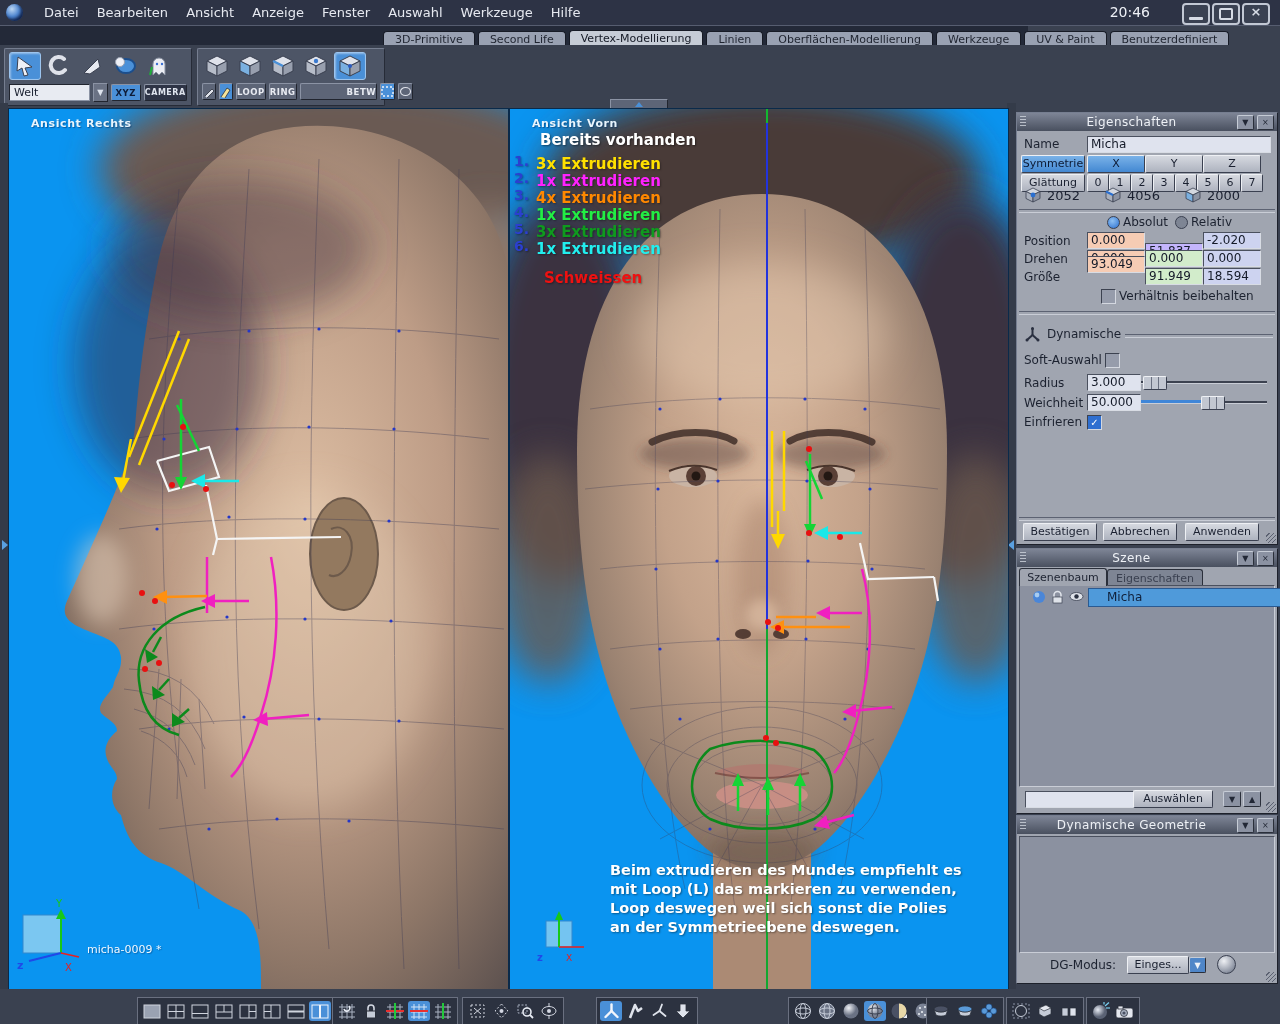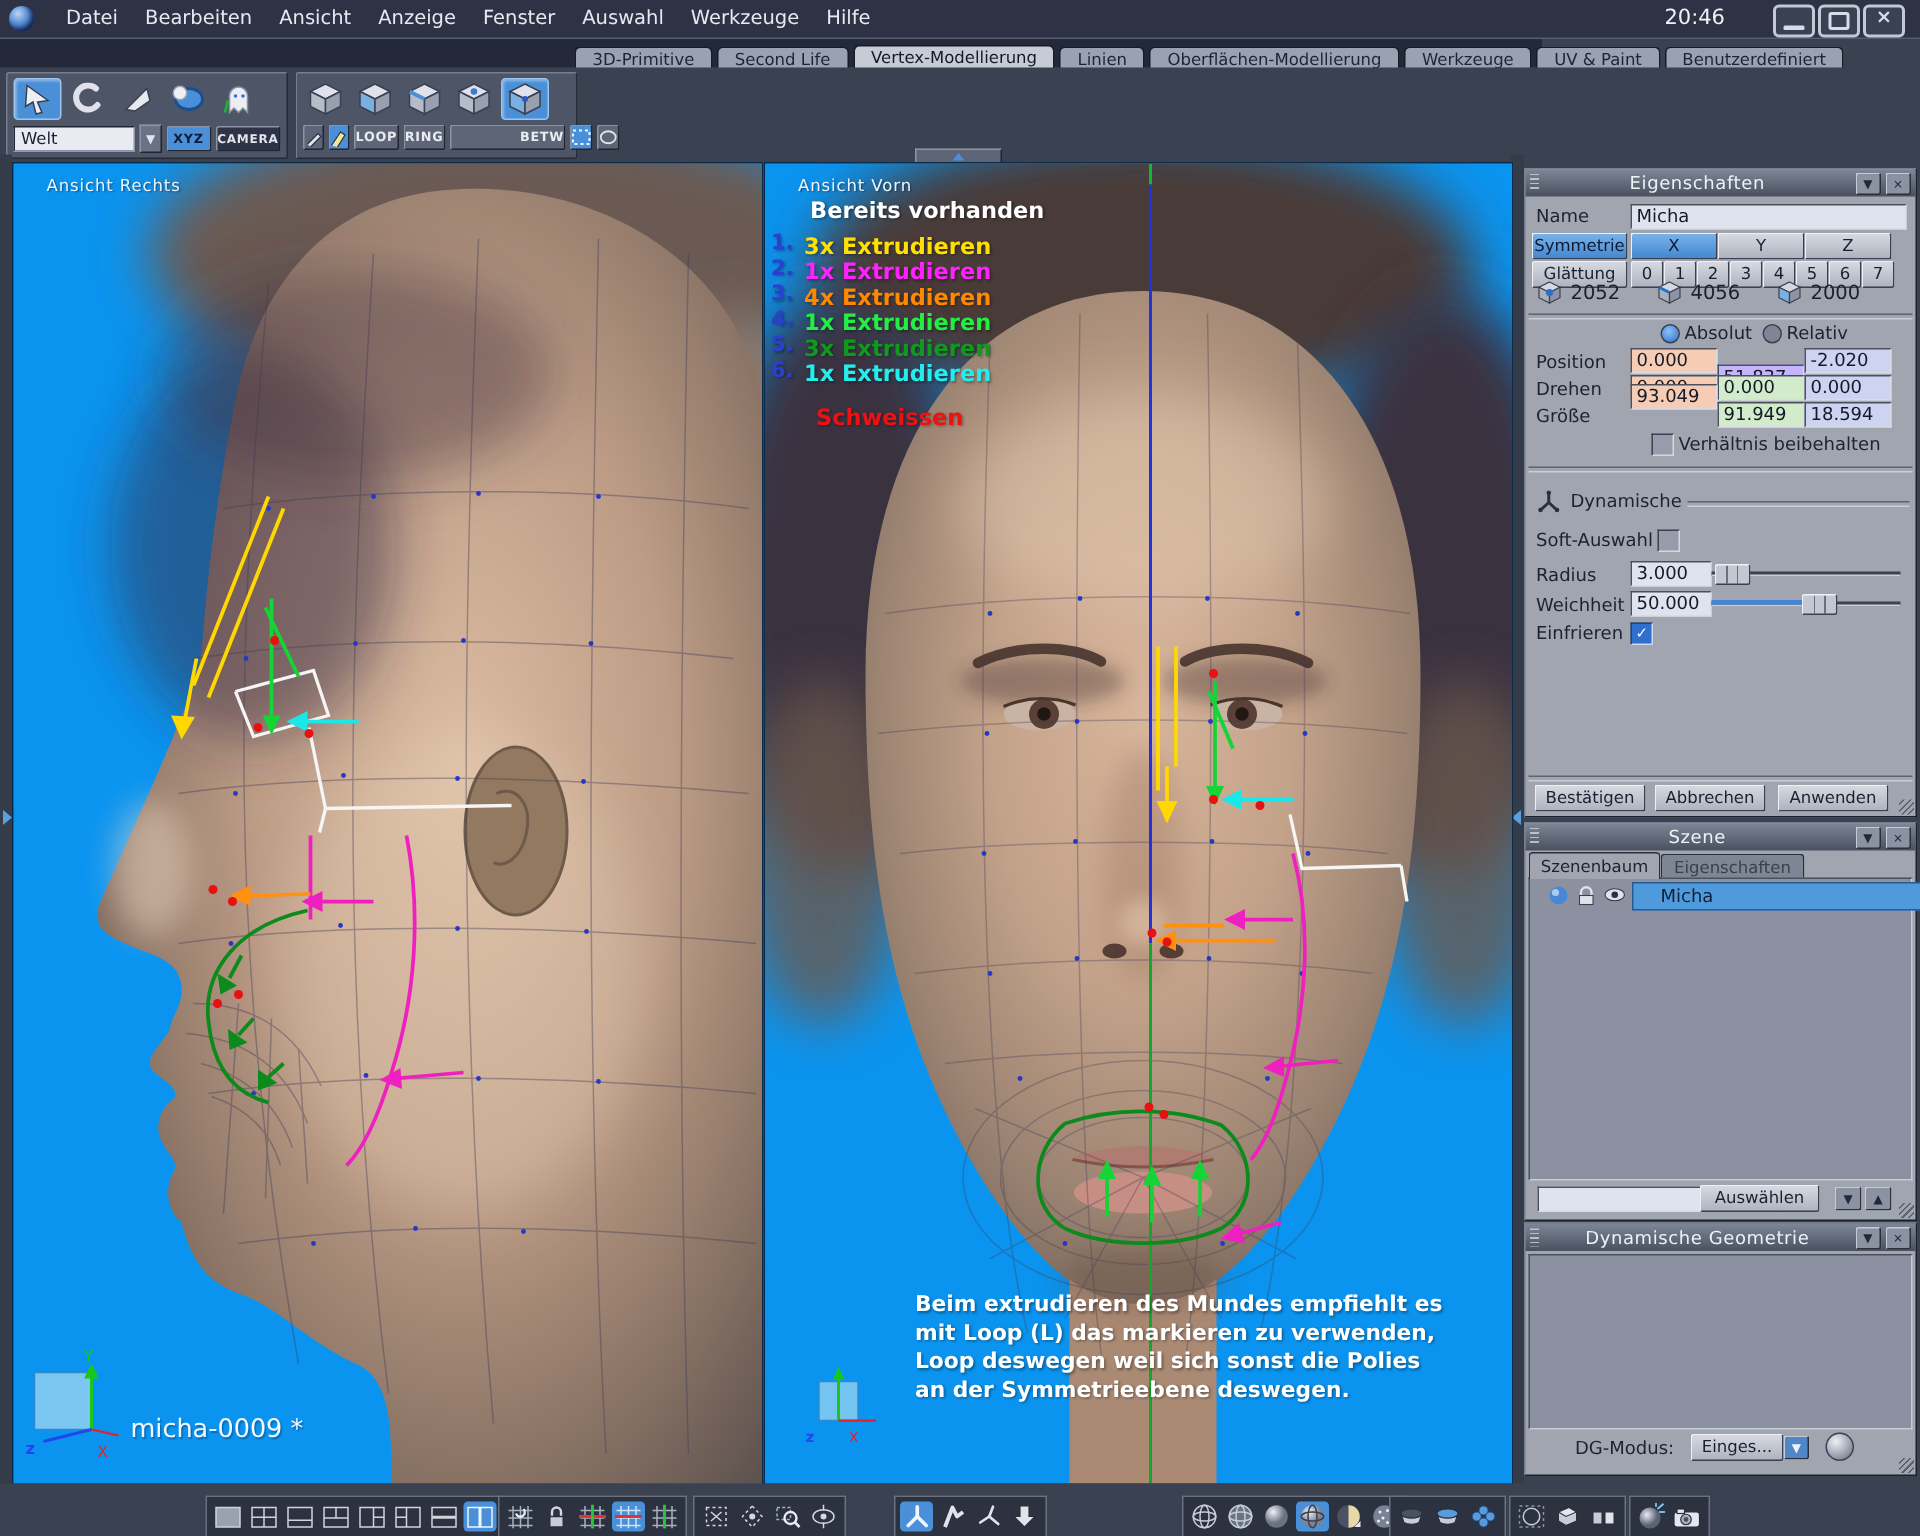--- a/index.html
+++ b/index.html
@@ -23,22 +23,22 @@
   .trow{display:flex;gap:3px;align-items:center;}
   .ticon{width:30px;height:26px;border-radius:3px;display:flex;align-items:center;justify-content:center;}
   .ticon.sel{background:#4a90d8;border:1px solid #9cc4ee;box-shadow:inset 1px 1px 2px rgba(255,255,255,.4);}
   .minibtn{height:15px;border:1px solid;border-color:#8b93a4 #21252f #21252f #8b93a4;background:#5d6577;color:#e8ebf2;font-size:8.5px;font-weight:bold;display:flex;align-items:center;justify-content:center;border-radius:2px;letter-spacing:.5px;}
   .minibtn.blue{background:#4a90d8;color:#0e1c38;}
   .minibtn.dark{background:#2e3446;color:#dfe4ee;}
   .welt{height:15px;background:#e8ebf2;border:1px solid;border-color:#21252f #8b93a4 #8b93a4 #21252f;color:#1a2030;font-size:11px;padding:0 4px;display:flex;align-items:center;width:82px;}
   .weltbtn{width:15px;height:17px;background:#6a7284;border:1px solid;border-color:#8b93a4 #21252f #21252f #8b93a4;display:flex;align-items:center;justify-content:center;color:#dfe4ee;font-size:8px;}
   
   .vp{position:absolute;top:108px;height:880px;background:#0a94f0;border:1px solid #0a2a4a;overflow:hidden;}
-  .vp-label{position:absolute;left:22px;top:8px;color:#e9f5fd;font-size:11px;font-weight:normal;letter-spacing:.6px;text-shadow:1px 1px 1px rgba(0,40,90,.5);z-index:5;}
-  .vp-status{position:absolute;color:#f2f8ff;font-size:17px;z-index:5;text-shadow:1px 1px 1px rgba(0,40,90,.4);}
+  .vp-label{position:absolute;left:22px;top:8px;color:#e9f5fd;font-size:11px;font-weight:bold;letter-spacing:.6px;text-shadow:1px 1px 1px rgba(0,40,90,.5);z-index:5;}
+  .vp-status{position:absolute;color:#f2f8ff;font-size:11px;z-index:5;text-shadow:1px 1px 1px rgba(0,40,90,.4);}
   .ol-title{position:absolute;left:30px;top:22px;color:#fff;font-size:15px;font-weight:bold;z-index:6;text-shadow:1px 1px 2px rgba(0,0,0,.45);}
   .ol-step{position:absolute;left:4px;z-index:6;font-weight:bold;font-size:15px;white-space:nowrap;text-shadow:1px 1px 2px rgba(0,0,0,.35);}
   .ol-step .num{display:inline-block;width:22px;transform:translateY(-3px);font-size:14px;}
   .ol-weld{position:absolute;left:34px;z-index:6;font-weight:bold;font-size:15px;text-shadow:1px 1px 2px rgba(0,0,0,.35);}
   .ol-note{position:absolute;left:100px;top:752px;z-index:6;color:#fff;font-weight:bold;font-size:14.5px;line-height:19px;text-shadow:1px 1px 2px rgba(0,0,0,.4);}
   .toptab{position:absolute;left:610px;top:99px;width:56px;height:9px;background:#5d6577;border:1px solid;border-color:#8b93a4 #21252f #21252f #8b93a4;display:flex;align-items:center;justify-content:center;}
   .tri-up{width:0;height:0;border-left:4px solid transparent;border-right:4px solid transparent;border-bottom:5px solid #4a90d8;}
   .edge{position:absolute;top:103px;height:886px;background:#343b49;}
   .split-arrow{position:absolute;width:0;height:0;border-top:5px solid transparent;border-bottom:5px solid transparent;}
   

